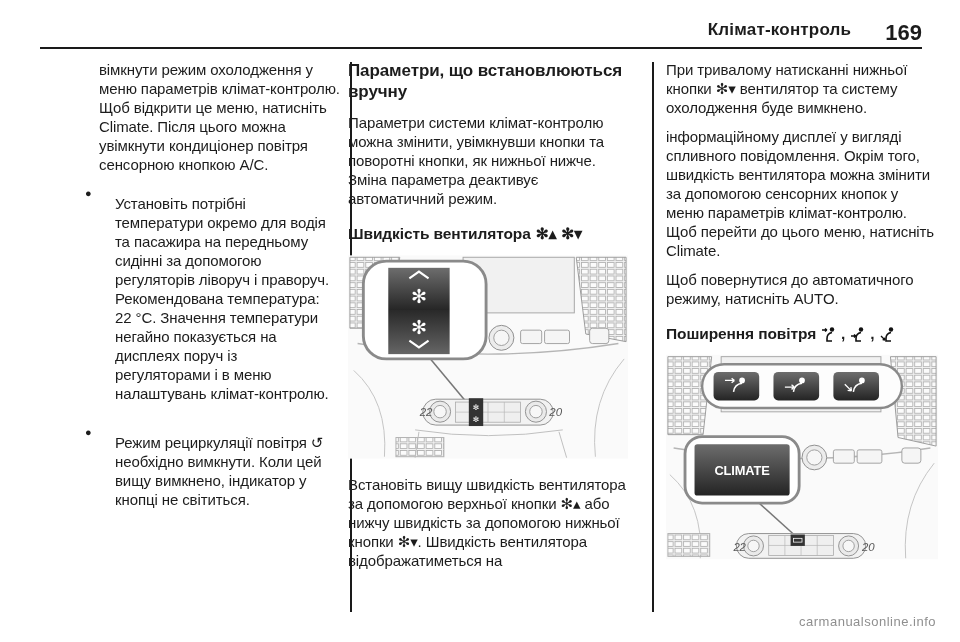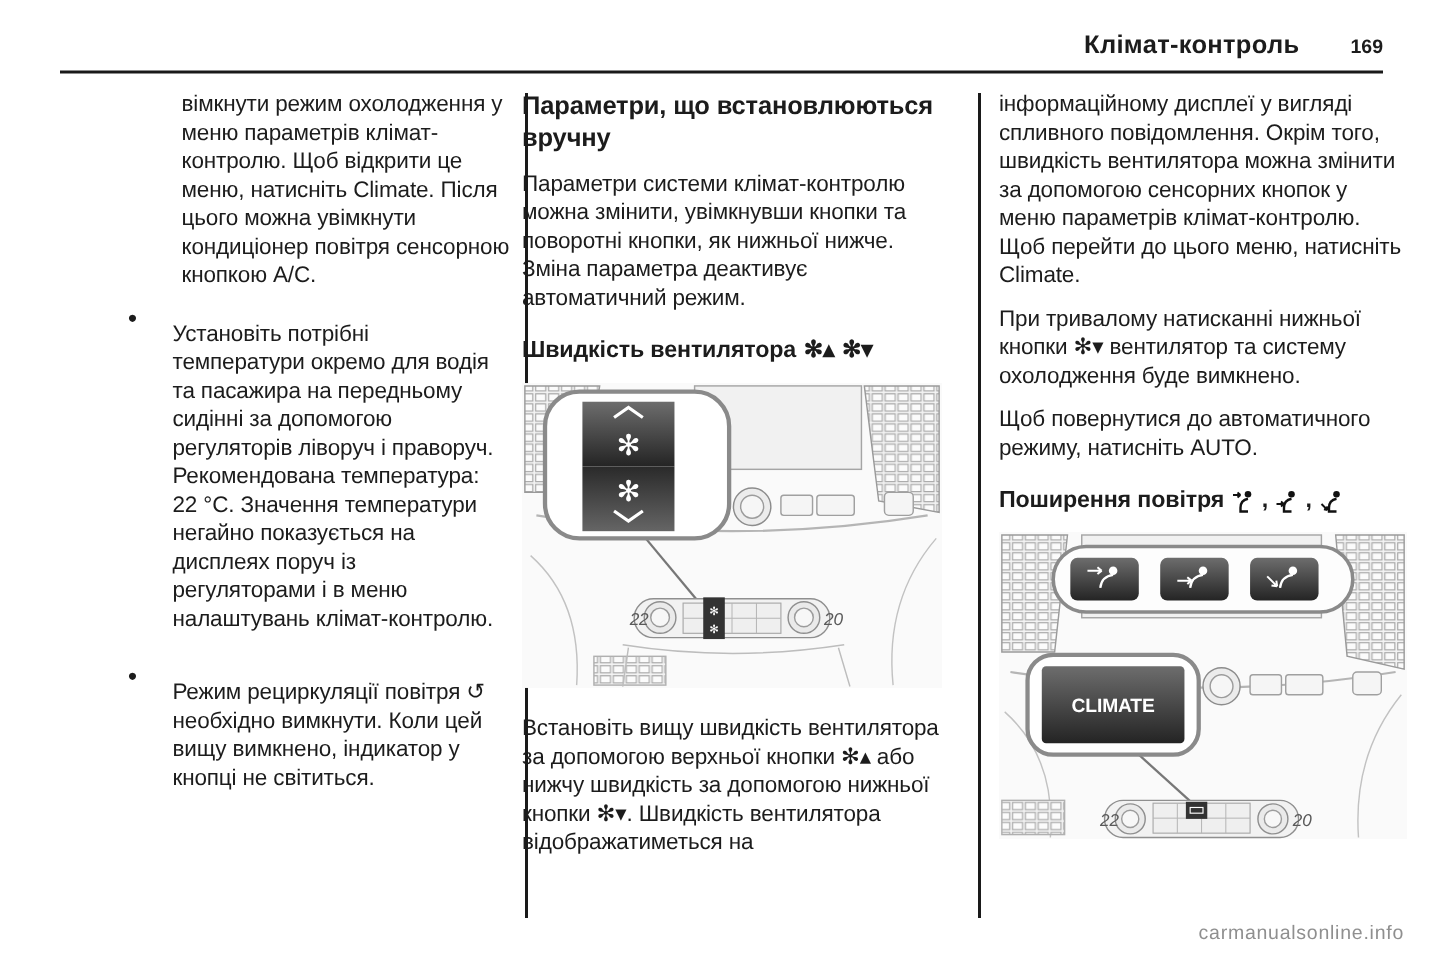--- a/index.html
+++ b/index.html
@@ -1,30 +1,30 @@
 <!DOCTYPE html>
 <html><head>
 <meta charset="utf-8">
 <style>
   html,body{margin:0;padding:0;}
   body{width:960px;height:642px;background:#e9e9e9;font-family:"Liberation Sans",sans-serif;}
   .page{position:relative;width:960px;height:642px;background:#ffffff;overflow:hidden;color:#1c1c1c;}
-  .hdr{position:absolute;top:20px;left:40px;right:38px;display:flex;justify-content:flex-end;align-items:center;gap:34px;}
+  .hdr{position:absolute;top:20px;left:40px;right:38px;display:flex;justify-content:flex-end;align-items:flex-start;gap:34px;}
   .htitle{font-size:17px;font-weight:bold;letter-spacing:.2px;}
-  .hpage{font-size:13px;font-weight:bold;}
+  .hpage{font-size:22px;font-weight:bold;}
   .hrule{position:absolute;left:40px;right:38px;top:47px;height:2px;background:#1a1a1a;}
   .vdiv{position:absolute;top:62px;height:550px;width:2px;background:#1a1a1a;}
   .vdiv1{left:350px;}
   .vdiv2{left:652px;}
   .col{position:absolute;top:60px;font-size:15px;line-height:19px;letter-spacing:-.1px;}
   .col1{left:85px;width:256px;}
   .col2{left:348px;width:278px;}
   .col3{left:666px;width:272px;}
   p{margin:0 0 10px 0;}
-  .cont{margin-left:36px;}
+  .cont{margin-left:14px;}
   .bullet{display:flex;margin:0 0 10px 0;}
   .bm{width:20px;flex:0 0 20px;font-size:11px;line-height:19px;}
   .bullet p{margin:10px;}
   h2{font-size:17px;line-height:21px;font-weight:bold;margin:0 0 11px 0;}
   h3{font-size:15.5px;font-weight:bold;margin:16px 0 8px 0;display:flex;align-items:center;gap:5px;flex-wrap:wrap;text-align:center;}
   .glyph{font-weight:bold;}
   .hicon{display:inline-flex;vertical-align:-2px;}
   figure{margin:2px 0 8px 0;}
   svg text{font-family:"Liberation Sans",sans-serif;}
   .footer{position:absolute;right:24px;bottom:13px;font-size:13px;color:#8f8f8f;letter-spacing:.5px;}
@@ -123,22 +123,22 @@
           <text x="88" y="168" font-size="12" fill="#5a5a5a" text-anchor="end" font-style="italic">22</text>
           <text x="210" y="168" font-size="12" fill="#5a5a5a" font-style="italic">20</text>
         </g>
       </svg>
     </figure>
 
     <p>Встановіть вищу швидкість вентилятора за допомогою верхньої кнопки ✻▴ або нижчу швидкість за допомогою нижньої кнопки ✻▾. Швидкість вентилятора відображатиметься на</p>
   </section>
 
   <section class="col col3">
+    <p>При тривалому натисканні нижньої кнопки ✻▾ вентилятор та систему охолодження буде вимкнено.</p>
     <p>інформаційному дисплеї у вигляді спливного повідомлення. Окрім того, швидкість вентилятора можна змінити за допомогою сенсорних кнопок у меню параметрів клімат-контролю. Щоб перейти до цього меню, натисніть Climate.</p>
-    <p>При тривалому натисканні нижньої кнопки ✻▾ вентилятор та систему охолодження буде вимкнено.</p>
     <p>Щоб повернутися до автоматичного режиму, натисніть AUTO.</p>
 
     <h3>
       <span>Поширення повітря</span>
       <span class="hicon">
         <svg width="15" height="16" viewBox="0 0 15 16">
             <circle cx="11" cy="3.5" r="2.2" fill="#111"></circle>
             <path d="M11,6.5 q-5,1 -5,6 v2.5 h5" fill="none" stroke="#111" stroke-width="1.6"></path>
             <path d="M1,4 h5 M6,4 l-2,-1.6 M6,4 l-2,1.6" fill="none" stroke="#111" stroke-width="1.3"></path>
           </svg>

